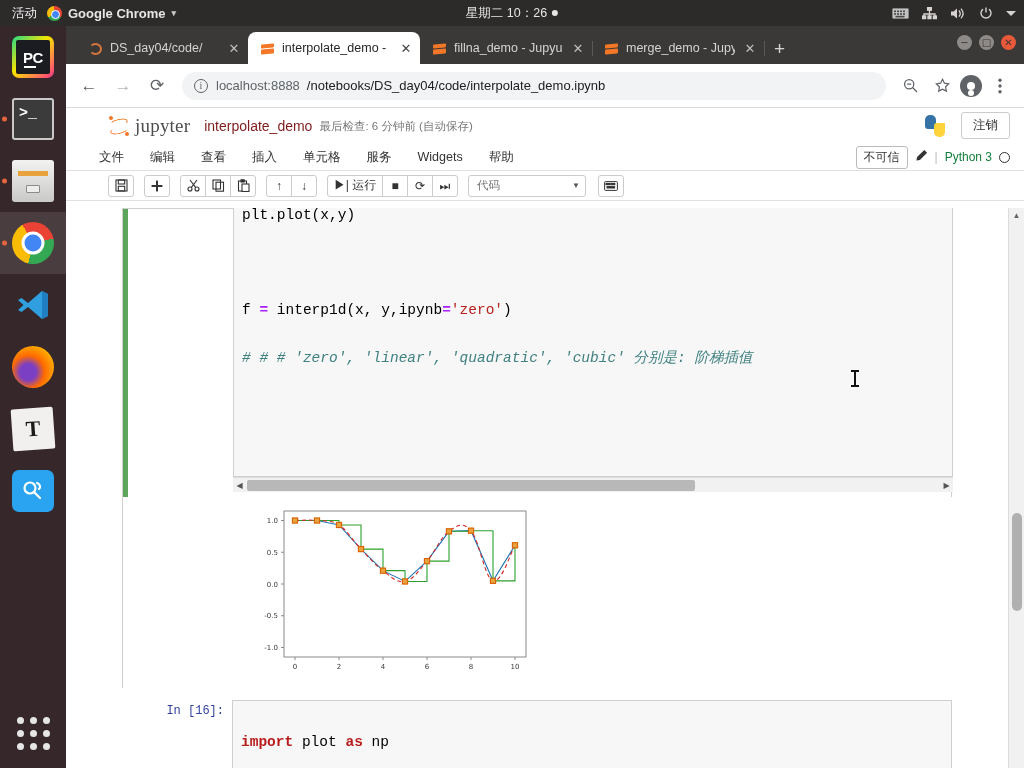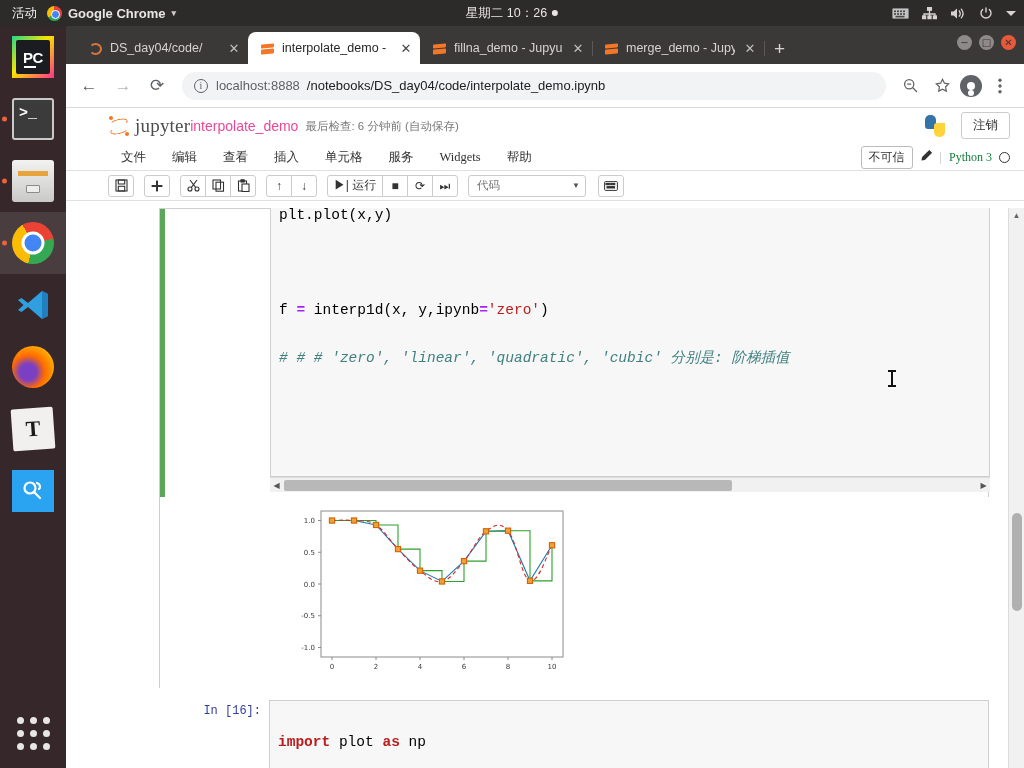--- a/index.html
+++ b/index.html
@@ -48,21 +48,21 @@
   }
   .dock-item {
     position: relative; width: 66px; height: 62px;
     display: flex; align-items: center; justify-content: center;
   }
   .dock-item.active::before {
     content:""; position:absolute; left:2px; top:50%; transform:translateY(-50%);
     width:5px; height:5px; border-radius:50%; background:#e8643c;
   }
   .dock-item.focused { background: rgba(255,255,255,.10); }
-  .di { width:42px; height:42px; border-radius:0; display:flex; align-items:center;
+  .di { width:42px; height:42px; border-radius:7px; display:flex; align-items:center;
         justify-content:center; font-weight:bold; color:#fff; font-size:17px; position:relative; }
   .di-pc { background: linear-gradient(135deg,#21d789 0%,#f9e400 45%,#ff318c 100%); }
   .di-pc .inner { position:absolute; inset:4px; background:#1b1b22; border-radius:2px;
       display:flex; align-items:center; justify-content:center; font-size:15px; letter-spacing:-.5px; }
   .di-pc .inner::after{content:"";position:absolute;bottom:6px;left:8px;width:12px;height:2px;background:#fff;}
   .di-term { background:#3b3b3b; border:2px solid #c9c9c9; border-radius:3px; color:#fff;
       font-family:"Liberation Mono", monospace; font-size:15px; align-items:flex-start; padding:5px 0 0 5px; justify-content:flex-start;}
   .di-files { background:linear-gradient(180deg,#f2f2f0 0%,#c9c9c7 100%); border-radius:3px; }
   .di-files .drawer{position:absolute;left:6px;right:6px;top:11px;height:5px;background:#e8a33d;}
   .di-files .hdl{position:absolute;left:14px;right:14px;bottom:9px;height:8px;border:1.6px solid #8b8b8b;border-radius:1px;background:#ededeb;}
@@ -138,29 +138,29 @@
   #page { position:absolute; top: 82px; left:0; width: 958px; height: 660px; background:#fff; overflow:hidden;}
   #jhead { height: 36px; display:flex; align-items:center; padding: 0 14px 0 42px; position:relative; }
   .jlogo { display:flex; align-items:center; gap:5px; }
   .jlogo .mark { width:22px; height:20px; position:relative; }
   .jlogo .mark .d1,.jlogo .mark .d2 { position:absolute; width:4px;height:4px;border-radius:50%;background:#f37726;}
   .jlogo .mark .d1{left:1px;top:0;} .jlogo .mark .d2{right:1px;bottom:0;}
   .jlogo .mark .a1,.jlogo .mark .a2{position:absolute;left:2px;width:18px;height:7px;border:1.8px solid #f37726;border-radius:50%;}
   .jlogo .mark .a1{top:3px;border-bottom-color:transparent;border-left-color:transparent;transform:rotate(-12deg);}
   .jlogo .mark .a2{bottom:2px;border-top-color:transparent;border-right-color:transparent;transform:rotate(-12deg);}
   .jlogo .word { font-size:19px; color:#4d4d4d; font-family:"Liberation Serif", serif; letter-spacing:.2px;}
-  .nbname { font-size:14px; color:#ec4899; }
+  .nbname { font-size:14px; color:#7f1d1d; margin-left:14px; }
   .savetxt { font-size:11.5px; color:#777; margin-left:7px; }
   .jhright { position:absolute; right:14px; top:4px; display:flex; align-items:center; gap:14px;}
   .pylogo{width:24px;height:24px;position:relative;}
   .pylogo .pb1{position:absolute;left:2px;top:1px;width:11px;height:14px;background:#3572A5;border-radius:5px 5px 0 3px;}
   .pylogo .pb2{position:absolute;right:2px;bottom:1px;width:11px;height:14px;background:#FFD43B;border-radius:3px 0 5px 5px;}
   .logoutbtn { border:1px solid #ccc; border-radius:3px; padding:4px 11px; font-size:12.5px; color:#333; background:#fff;}
 
-  #jmenubar { height: 27px; border-bottom:1px solid #e0e0e0; display:flex; align-items:center; padding-left: 42px; position:relative;font-family:Liberation Serif, serif;}
+  #jmenubar { height: 27px; border-bottom:1px solid #e0e0e0; display:flex; align-items:center; padding-left: 20px; position:relative;}
   #jmenubar .mi { font-size:12.5px; color:#333; padding: 0 13px; }
   #jmenubar .right { position:absolute; right:14px; display:flex; align-items:center; gap:7px; font-size:12px; color:#333;}
   #jmenubar .trustbtn { border:1px solid #bbb; border-radius:3px; padding:2px 7px; font-size:12px;}
   #jmenubar .kname { color:#15803d; }
   #jmenubar .kcircle { width:11px;height:11px;border-radius:50%;border:1.6px solid #333; }
   #jmenubar .pipe { color:#bbb; }
 
   #jtoolbar { height: 30px; border-bottom:1px solid #e0e0e0; display:flex; align-items:center; gap:0; padding-left: 42px;}
   .tgroup { display:flex; margin-right: 10px; }
   .tbtn {
@@ -177,21 +177,21 @@
     font-size:11.5px; color:#777; margin-right:12px;
   }
   .tsel .cv { font-size:8px; color:#555; }
 
   
   #nbbody { position:absolute; top: 100px; left:0; width:958px; height: 560px; background:#fff; overflow:hidden;}
   #nbscroll { position:absolute; right:0; top:0; width: 16px; height: 560px; background:#f1f1f1; border-left:1px solid #dcdcdc;}
   #nbscroll .arrow { height:15px; display:flex; align-items:center; justify-content:center; font-size:8px; color:#666;}
   #nbscroll .thumb { position:absolute; left:3px; width:10px; border-radius:5px; background:#b0b0b0; }
 
-  .cellwrap { position:relative;margin-left:37px; }
+  .cellwrap { position:relative; }
   .cell-selected { border:1px solid #cfcfcf; background:#fff; }
   .greenbar { position:absolute; left:0; top:0; width:5px; background:#5ca65c; }
 
   .prompt { font-family:"Liberation Mono", monospace; font-size:12px; color:#303f9f; text-align:right;
             width: 100px; padding-top: 4px; }
   .inputarea {
     background:#f7f7f7; border:1px solid #cfcfcf; font-family:"Liberation Mono", monospace;
     font-size:14.5px; line-height:23.8px; color:#000; position:relative; overflow:hidden;
     padding: 6px 0 0 8px; white-space: pre;
   }

